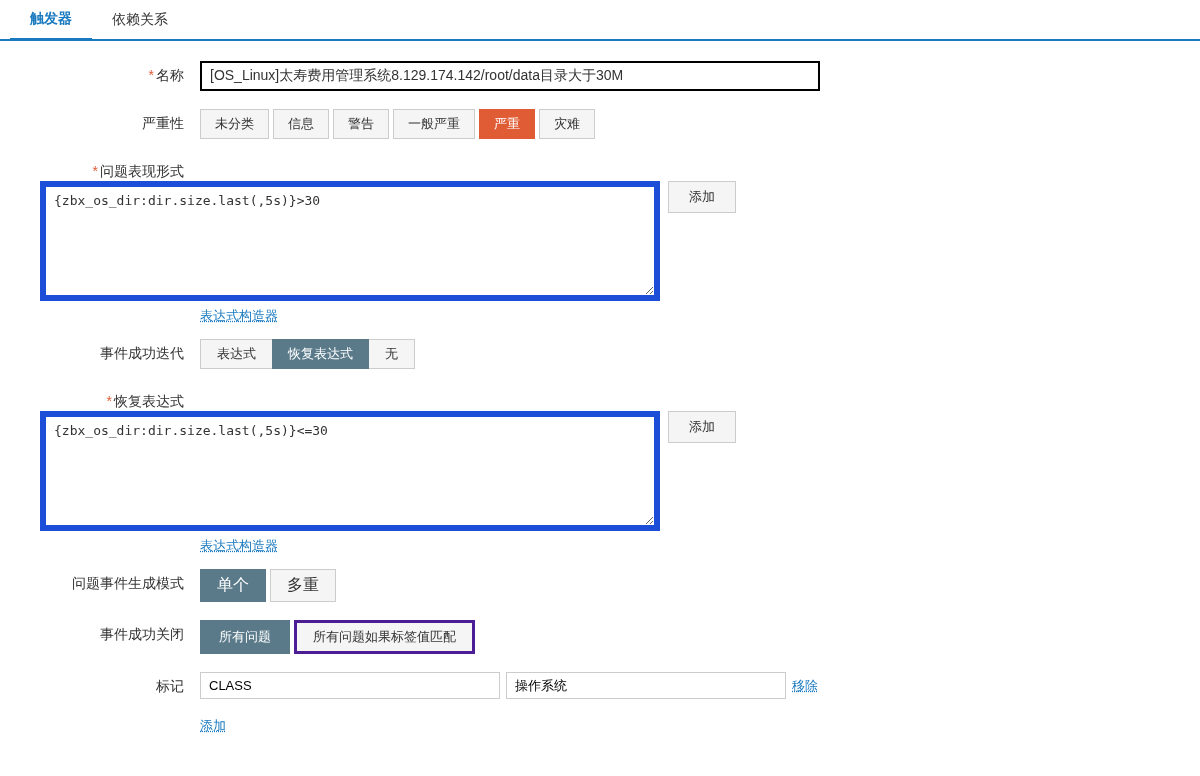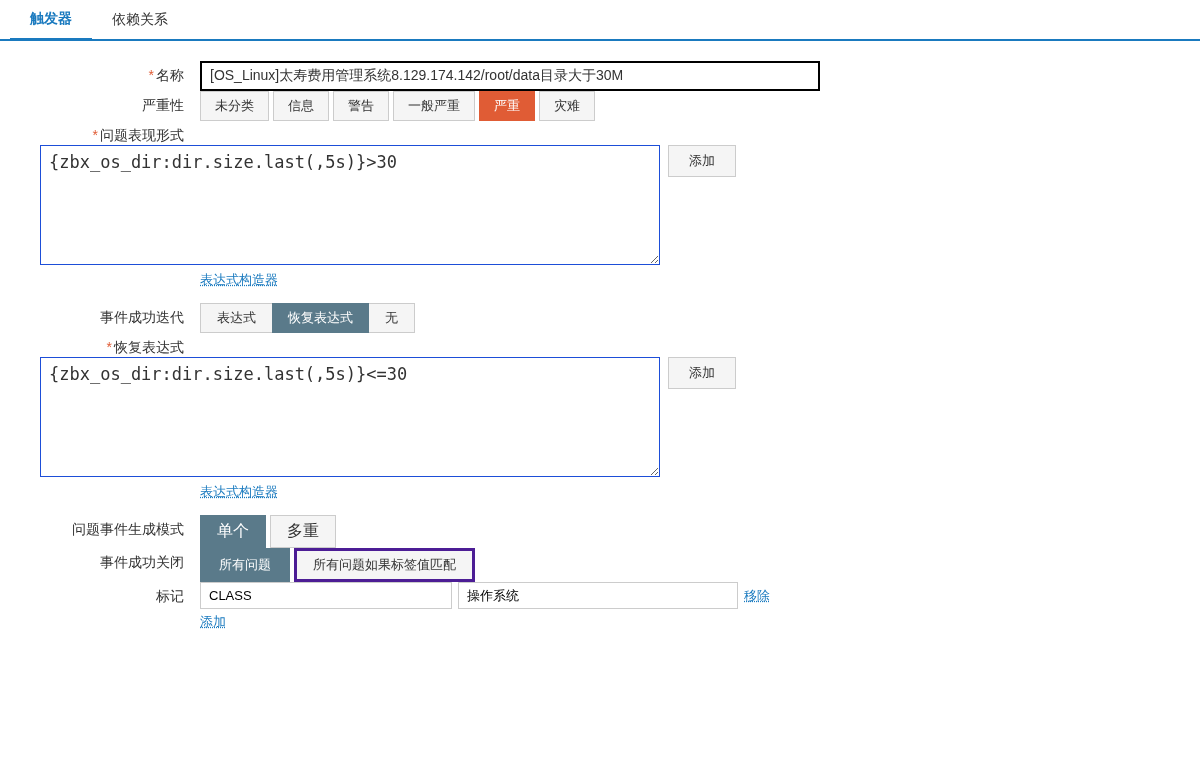--- a/index.html
+++ b/index.html
@@ -33,20 +33,21 @@
       font-weight: bold;
     }
 
     
     .form-container {
       padding: 20px 40px;
     }
     .form-row {
       display: flex;
       align-items: flex-start;
+      margin-bottom: 18px;
     }
     .form-label {
       width: 160px;
       text-align: right;
       padding-right: 16px;
       padding-top: 6px;
       flex-shrink: 0;
       color: #333;
       font-size: 14px;
     }
@@ -84,23 +85,23 @@
     .severity-btn.active-severity {
       background: #e05c35;
       color: #fff;
       border-color: #e05c35;
     }
 
     
     .expr-textarea {
       width: 620px;
       height: 120px;
-      border: 1px solid #1d4ed8;
+      border: 6px solid #1d4ed8;
       padding: 6px 8px;
-      font-size: 17px;
+      font-size: 13px;
       resize: vertical;
       color: #333;
       font-family: monospace;
     }
 
     
     .add-btn {
       padding: 6px 20px;
       border: 1px solid #ccc;
       background: #f5f5f5;
@@ -177,21 +178,21 @@
       border-color: #5a7a8a;
     }
 
     
     .tag-row {
       display: flex;
       align-items: center;
       gap: 6px;
     }
     .tag-input {
-      width: 252px;
+      width: 300px;
       border: 1px solid #ccc;
       padding: 5px 8px;
       font-size: 13px;
     }
     .tag-value-input {
       width: 280px;
       border: 1px solid #ccc;
       padding: 5px 8px;
       font-size: 13px;
     }

